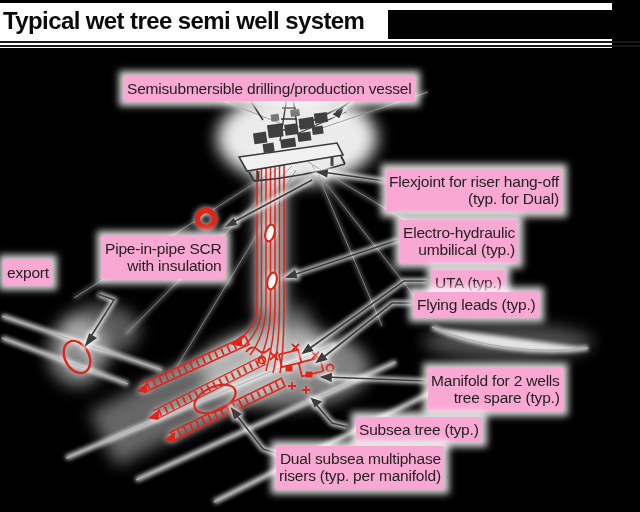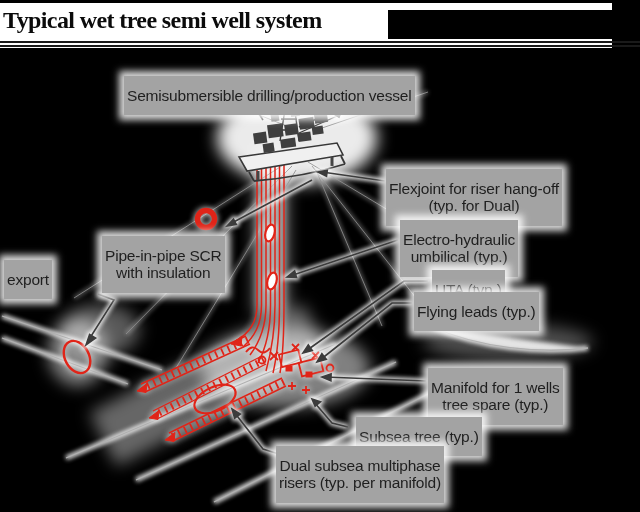--- a/index.html
+++ b/index.html
@@ -7,30 +7,30 @@
     --line-dark:#3c3c3c;
     --label-text:#1f1f1f;
     --background:#000000;
     --panel:#ffffff;
     --gray-line:#b0b0b0;
   }
   html,body{margin:0;padding:0;background:#000;}
   #screen{position:relative;width:640px;height:512px;overflow:hidden;
           background:var(--background);font-family:"Liberation Sans",sans-serif;}
   
-  #titlebar{position:absolute;left:0;top:3px;width:612px;height:45px;background:var(--panel);z-index:6;font-family:Liberation Serif, serif;}
+  #titlebar{position:absolute;left:0;top:3px;width:612px;height:45px;background:var(--panel);z-index:6;}
   #titlebar .txt{position:absolute;left:3px;top:4px;font-weight:bold;font-size:24px;
                  letter-spacing:-0.6px;color:#0b0b0b;white-space:nowrap;}
   #titlebar .blackfill{position:absolute;left:388px;top:7px;width:252px;height:29px;background:#000;}
   #titlebar .rule{position:absolute;left:0;width:640px;height:2px;background:#1a1a1a;}
   
   #diagram{position:absolute;left:0;top:0;width:640px;height:512px;z-index:1;}
   
   .lbl{position:absolute;z-index:5;color:var(--label-text);font-size:15.5px;line-height:1.12;
-       letter-spacing:-0.2px;text-align:center;background:#a3a3a3;padding:11px 3px;white-space:nowrap;
+       letter-spacing:-0.2px;text-align:right;background:#f9a8d4;padding:4px 3px;white-space:nowrap;
        box-shadow:0 0 7px 5px rgba(255,255,255,0.85);}
   .lbl span{display:block;}
   
   .halo-use{stroke:#fff;fill:#fff;}
   .dark-use{stroke:var(--line-dark);fill:var(--line-dark);}
   .red-use{stroke:var(--accent-red);fill:var(--accent-red);}
   .gray-use{stroke:var(--gray-line);fill:none;}
 </style>
 </head>
 <body>
@@ -196,21 +196,21 @@
   <div class="lbl" style="left:4px;top:260px">
     <span>export</span>
   </div>
   <div class="lbl" style="left:432px;top:270px">
     <span>UTA (typ.)</span>
   </div>
   <div class="lbl" style="left:414px;top:292px">
     <span>Flying leads (typ.)</span>
   </div>
   <div class="lbl" style="left:428px;top:368px">
-    <span>Manifold for 1 wells</span>
+    <span>Manifold for 2 wells</span>
     <span>tree spare (typ.)</span>
   </div>
   <div class="lbl" style="left:356px;top:417px">
     <span>Subsea tree (typ.)</span>
   </div>
   <div class="lbl" style="left:276px;top:446px">
     <span>Dual subsea multiphase</span>
     <span>risers (typ. per manifold)</span>
   </div>
 

